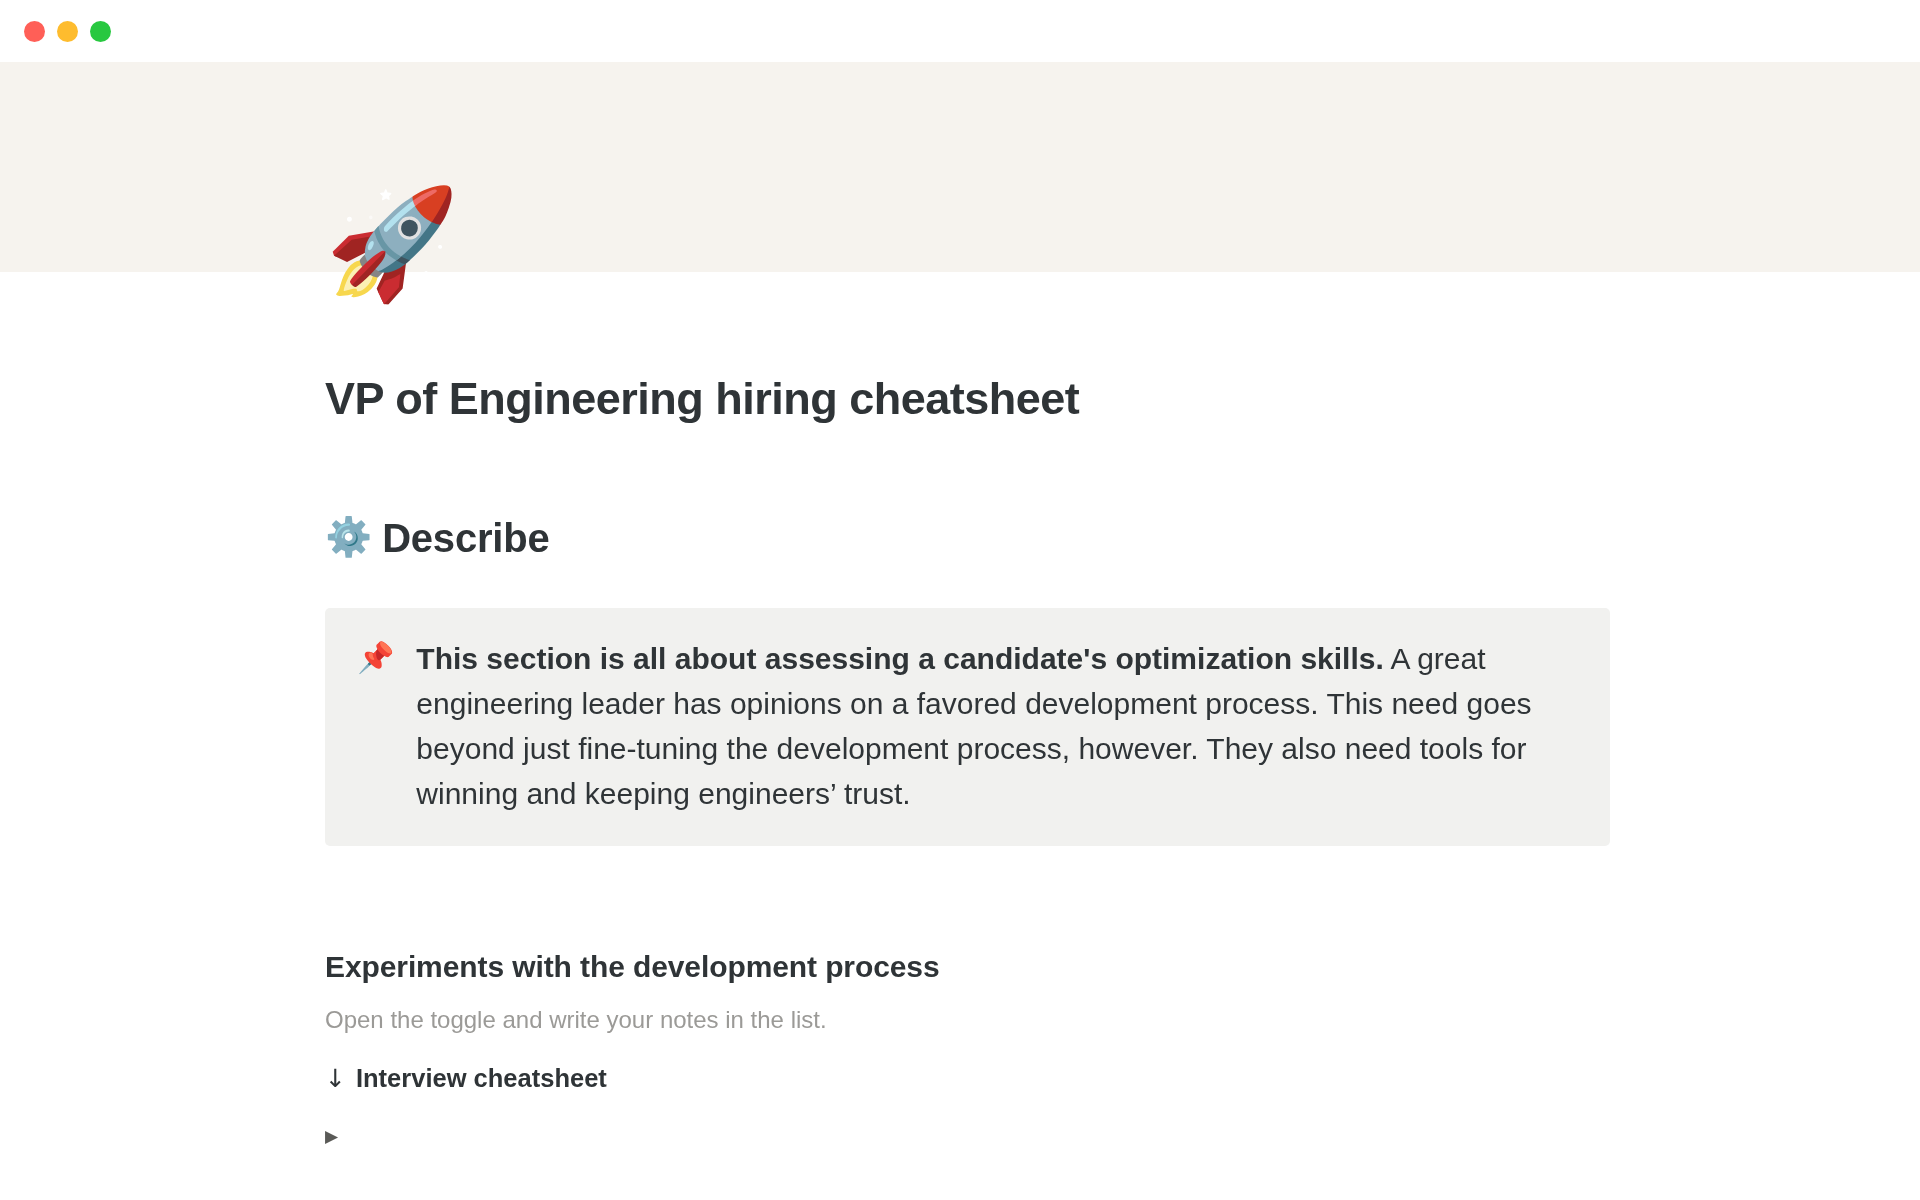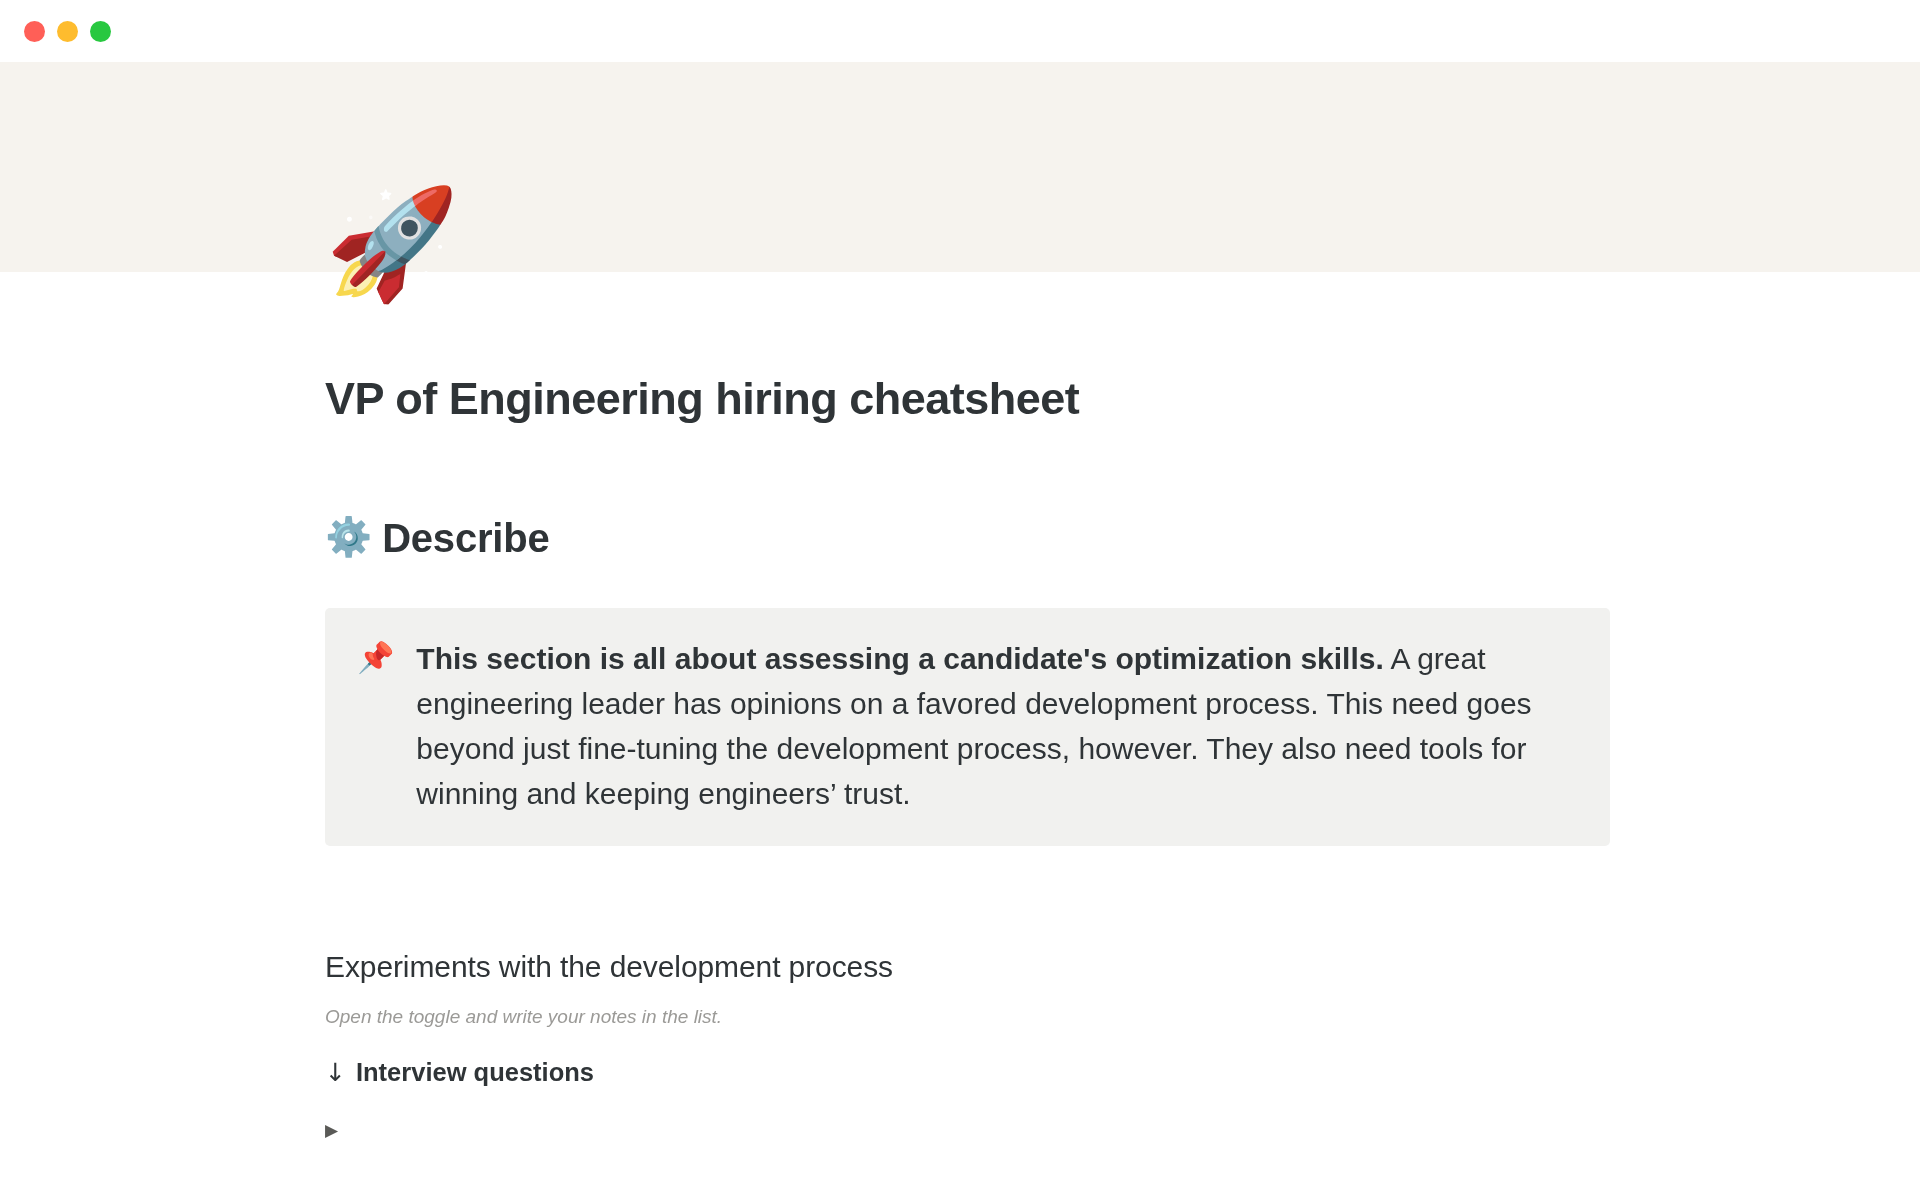--- a/index.html
+++ b/index.html
@@ -114,31 +114,30 @@
   .callout-text {
     font-size: 30px;
     line-height: 1.5;
     color: #2f3437;
     max-width: 1120px;
   }
   .callout-text b { font-weight: bold; }
 
   h3.sub-heading {
     font-size: 30px;
-    font-weight: normal;
+    font-weight: bold;
     color: #2f3437;
     margin: 104px 0 0 0;
     letter-spacing: -0.1px;
   }
 
   .muted-line {
-    font-size: 19px;
+    font-size: 24px;
     color: #9b9a97;
     margin-top: 22px;
-    font-style: italic;
   }
 
   .toggle-label {
     font-size: 25.5px;
     font-weight: bold;
     color: #2f3437;
     margin-top: 30px;
     display: flex;
     align-items: center;
     gap: 10px;
@@ -200,21 +199,21 @@
           <b>This section is all about assessing a candidate's optimization skills.</b><span> A great engineering leader has opinions on a favored development process. This need goes beyond just fine-tuning the development process, however. They also need tools for winning and keeping engineers’ trust.</span>
         </div>
       </div>
 
       <h3 class="sub-heading">Experiments with the development process</h3>
 
       <div class="muted-line">Open the toggle and write your notes in the list.</div>
 
       <div class="toggle-label">
         <span class="arrow-down">↓</span>
-        <span>Interview questions</span>
+        <span>Interview cheatsheet</span>
       </div>
 
       <div class="toggle-item">
         <span class="toggle-triangle">▶</span>
       </div>
 
     </div>
   </div>
 </div>
 

